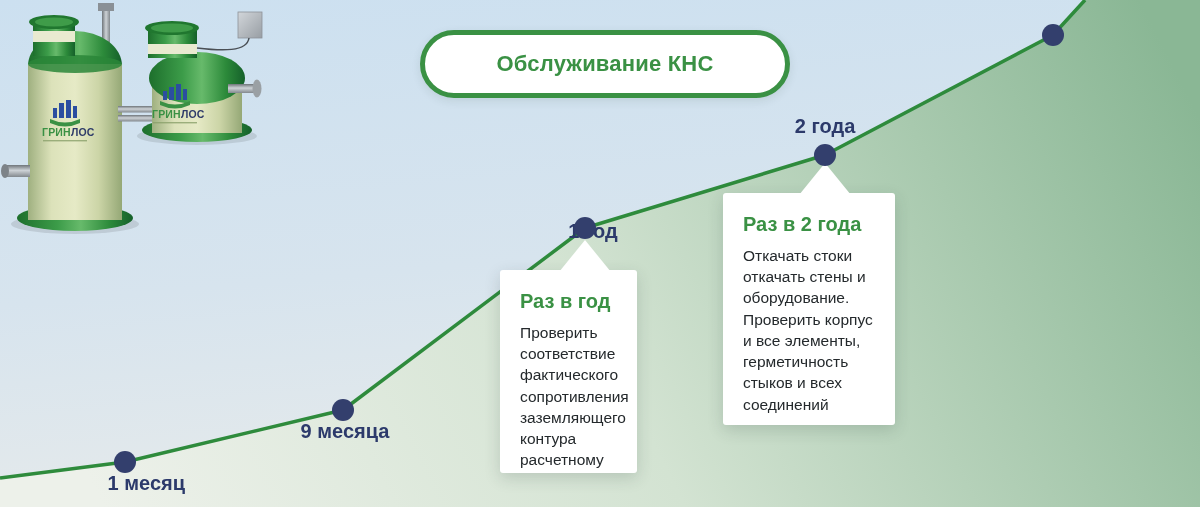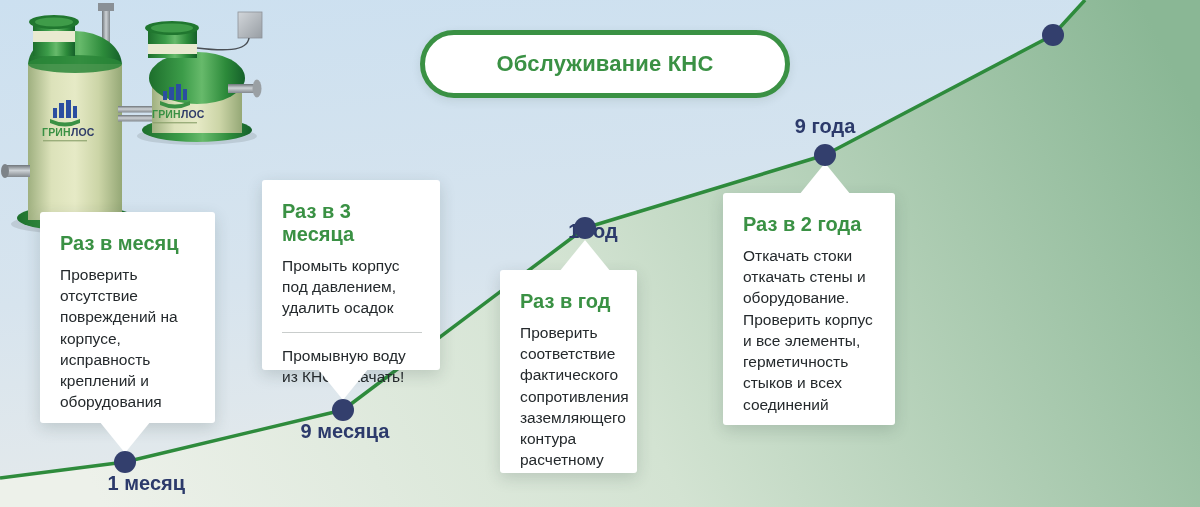--- a/index.html
+++ b/index.html
@@ -161,50 +161,38 @@
         <text class="logo-text" x="2" y="34"><tspan class="lg-green">ГРИН</tspan><tspan class="lg-navy">ЛОС</tspan></text>
         <rect x="3" y="38" width="44" height="1.4" fill="#8aa06a" opacity="0.8"></rect>
       </g>
     </g>
   </svg>
 
   <div class="pill">
     <span>Обслуживание КНС</span>
   </div>
 
-  <div class="card card1">
-    <h3>Раз в месяц</h3>
-    <p>Проверить отсутствие повреждений на корпусе, исправность креплений и оборудования</p>
-    <div class="tail tail-down" style="left:59px"></div>
-  </div>
-
-  <div class="card card2">
-    <h3>Раз в 3 месяца</h3>
-    <p>Промыть корпус под давлением, удалить осадок</p>
-    <div class="divider"></div>
-    <p>Промывную воду из КНС откачать!</p>
-    <div class="tail tail-down" style="left:55px"></div>
-  </div>
+
 
   <div class="card card3">
     <h3>Раз в год</h3>
     <p>Проверить соответствие фактического сопротивления заземляющего контура расчетному</p>
     <div class="tail tail-up" style="left:59px"></div>
   </div>
 
   <div class="card card4">
     <h3>Раз в 2 года</h3>
     <p>Откачать стоки откачать стены и оборудование. Проверить корпус и все элементы, герметичность стыков и всех соединений</p>
     <div class="tail tail-up" style="left:76px"></div>
   </div>
 
   <div class="ms ms1">1 месяц</div>
   <div class="ms ms2">9 месяца</div>
   <div class="ms ms3">1 год</div>
-  <div class="ms ms4">9 года</div>
+  <div class="ms ms4">2 года</div>
 
   <svg class="layer z5" width="1200" height="507" viewBox="0 0 1200 507">
     <circle cx="125" cy="462" r="11" fill="#333f6d"></circle>
     <circle cx="343" cy="410" r="11" fill="#333f6d"></circle>
     <circle cx="585" cy="228" r="11" fill="#333f6d"></circle>
     <circle cx="825" cy="155" r="11" fill="#333f6d"></circle>
     <circle cx="1053" cy="35" r="11" fill="#333f6d"></circle>
   </svg>
 
 </div>

